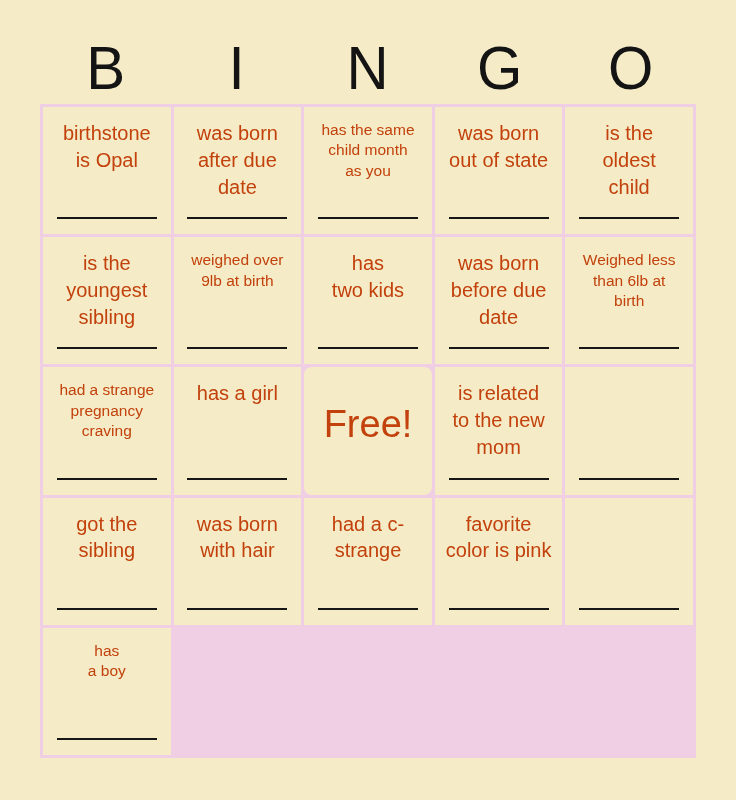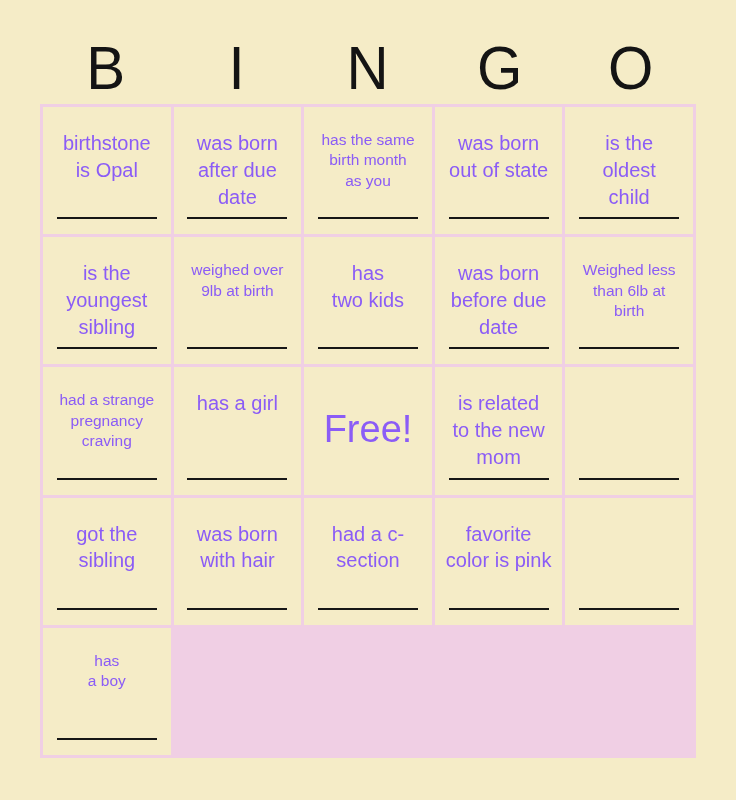--- a/index.html
+++ b/index.html
@@ -61,30 +61,30 @@
     flex-direction: column;
     align-items: center;
     padding: 13px 4px 0 4px;
     box-sizing: border-box;
     text-align: center;
   }
   .cell-text {
     white-space: pre-line;
     font-size: 20px;
     line-height: 1.34;
-    color: #8b5cf6;
-    margin-top: 10px;
+    color: #c2410c;
   }
   .cell.small .cell-text {
     font-size: 15.5px;
     line-height: 1.32;
   }
   .cell.free {
     justify-content: center;
     padding: 0 0 14px 0;
+    border-radius: 8px;
   }
   .cell.free .cell-text {
     font-size: 38px;
     line-height: 1;
   }
   .blank-line {
     position: absolute;
     bottom: 15px;
     left: 50%;
     transform: translateX(-50%);
@@ -114,21 +114,21 @@
       <div class="blank-line"></div>
     </div>
     <div class="cell">
       <span class="cell-text">was born
 after due
 date</span>
       <div class="blank-line"></div>
     </div>
     <div class="cell small">
       <span class="cell-text">has the same
-birth month
+child month
 as you</span>
       <div class="blank-line"></div>
     </div>
     <div class="cell">
       <span class="cell-text">was born
 out of state</span>
       <div class="blank-line"></div>
     </div>
     <div class="cell">
       <span class="cell-text">is the
@@ -195,21 +195,21 @@
       <div class="blank-line"></div>
     </div>
     <div class="cell">
       <span class="cell-text">was born
 with hair</span>
       <div class="blank-line"></div>
     </div>
 
     <div class="cell">
       <span class="cell-text">had a c-
-section</span>
+strange</span>
       <div class="blank-line"></div>
     </div>
     <div class="cell">
       <span class="cell-text">favorite
 color is pink</span>
       <div class="blank-line"></div>
     </div>
     <div class="cell">
       <div class="blank-line"></div>
     </div>

